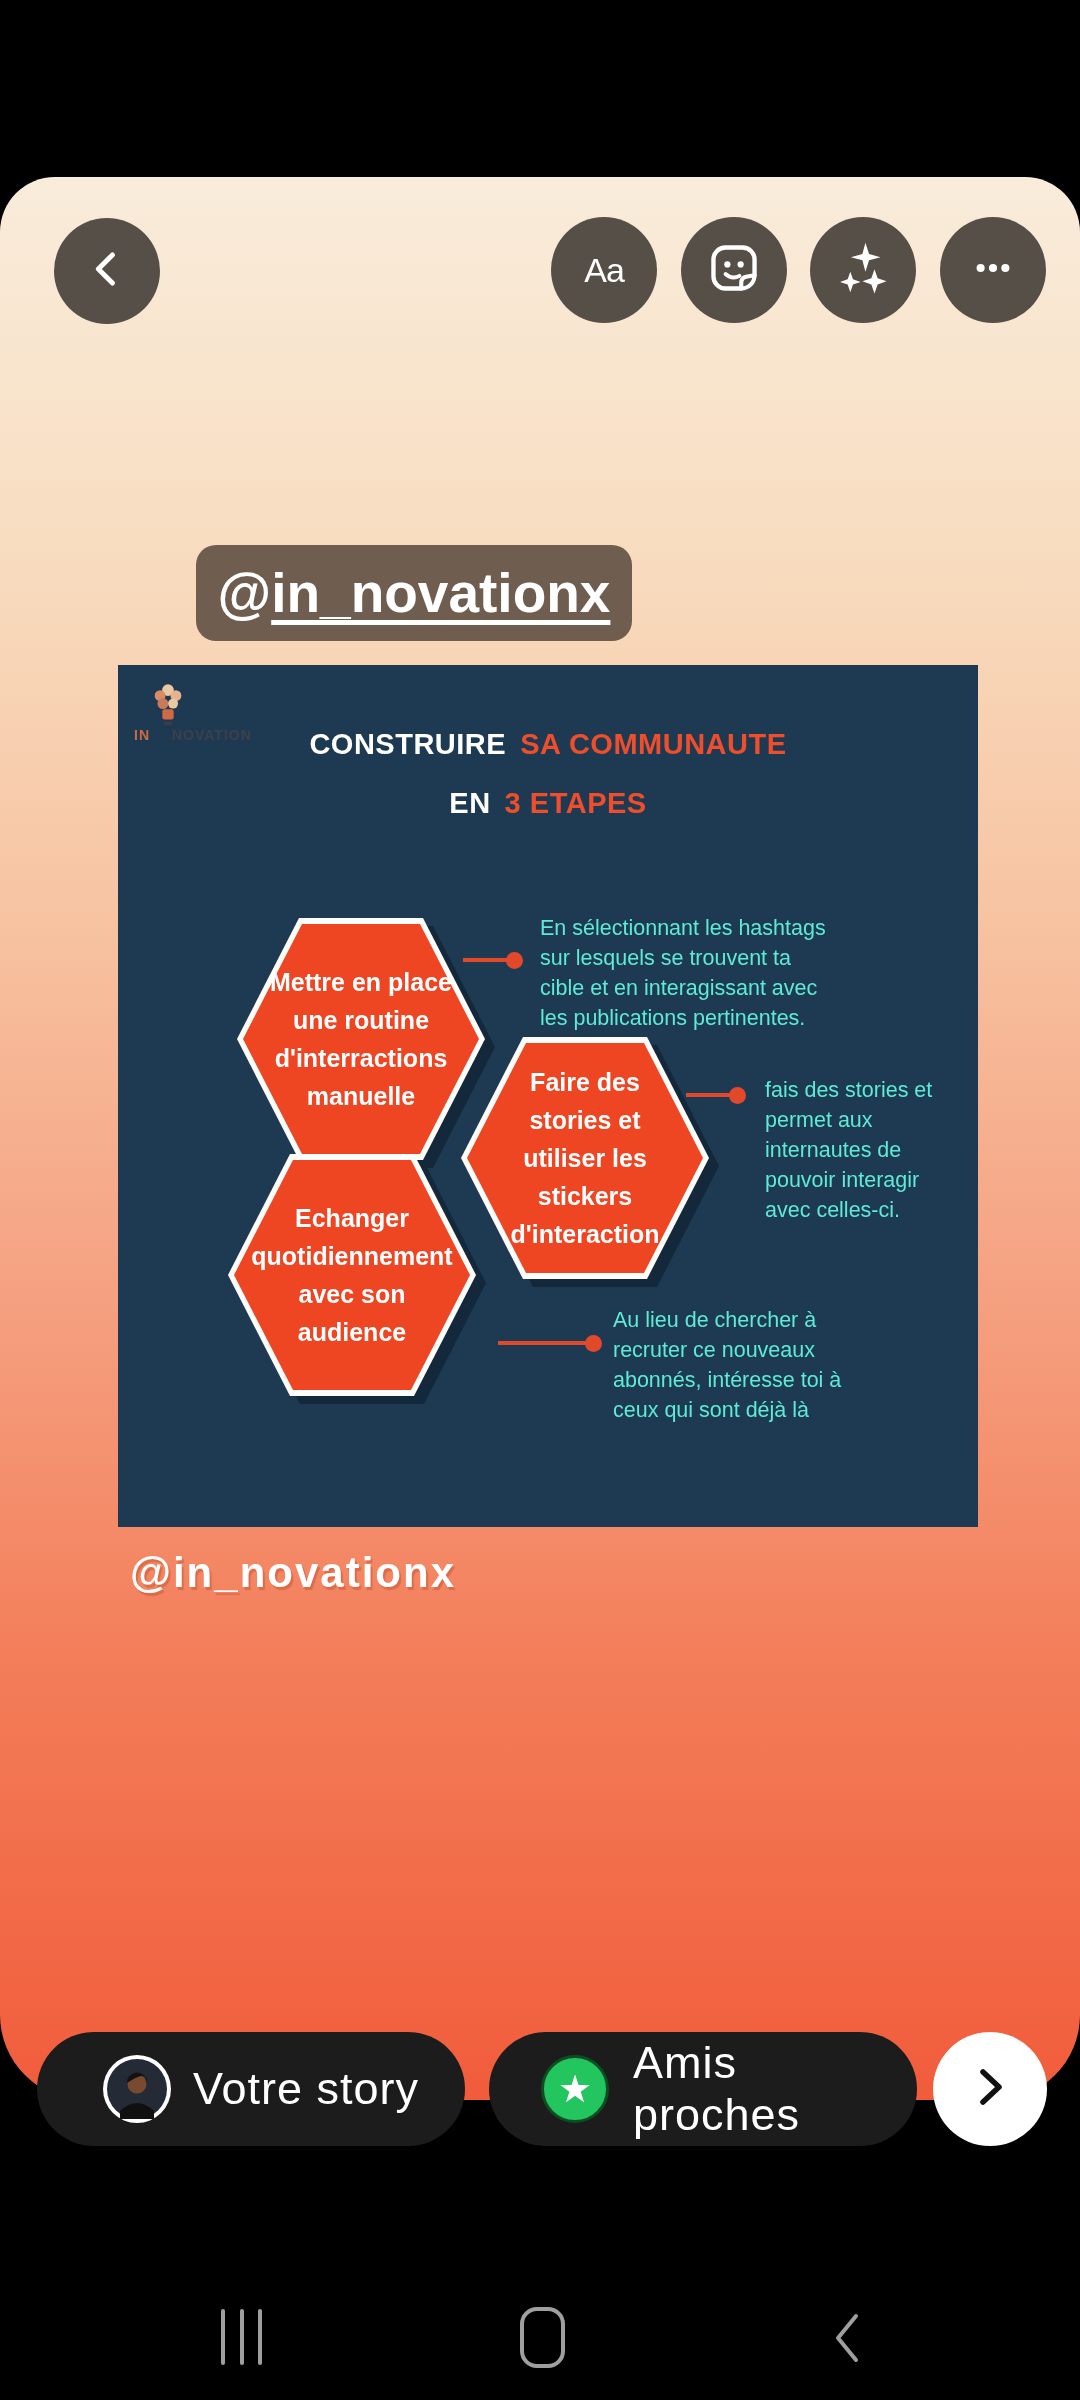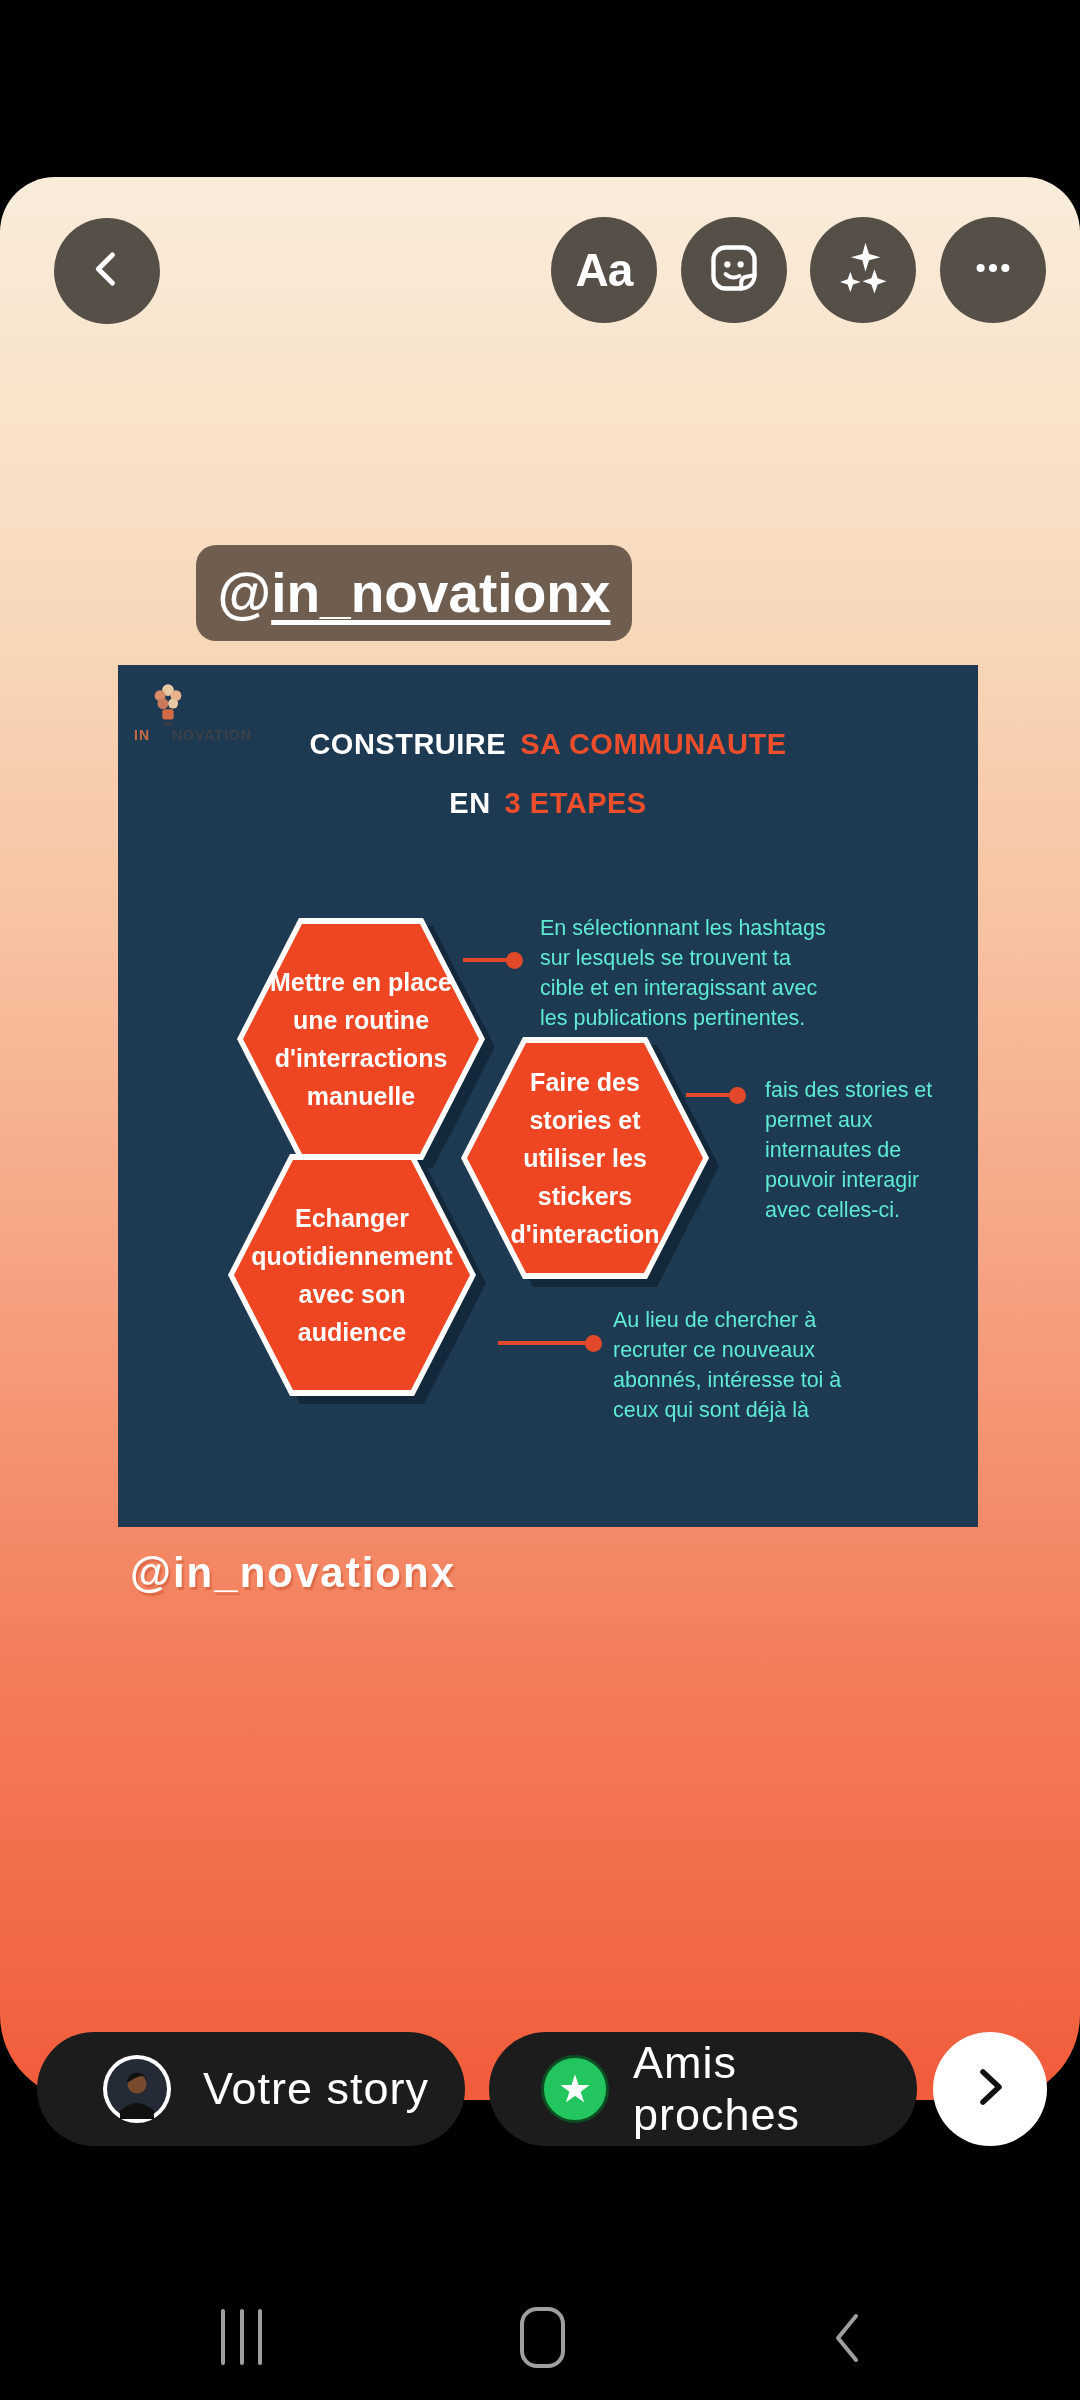--- a/index.html
+++ b/index.html
@@ -8,21 +8,21 @@
   .abs{position:absolute;}
 
   
   .canvas{left:0;top:177px;width:1080px;height:1923px;
     border-radius:55px 55px 85px 85px;
     background:linear-gradient(180deg,#f9ecdb 0%,#f8dec2 18%,#f7c4a2 38%,#f5a181 58%,#f37c58 78%,#f15c3b 100%);}
 
   
   .tool-btn{position:absolute;width:106px;height:106px;border-radius:50%;
     background:#554f48;display:flex;align-items:center;justify-content:center;cursor:pointer;}
-  .aa-label{color:#fff;font-size:46px;font-weight:700;letter-spacing:-1px;}
+  .aa-label{color:#fff;font-size:34px;font-weight:400;letter-spacing:-1px;}
 
   
   .mention-tag{left:196px;top:368px;width:436px;height:96px;border-radius:20px;
     background:#6f5e50;display:flex;align-items:center;justify-content:center;
     color:#fff;font-size:55px;font-weight:700;letter-spacing:0px;}
   .mention-tag .uname{text-decoration:underline;text-decoration-thickness:5px;text-underline-offset:8px;}
 
   
   .infographic{left:118px;top:488px;width:860px;height:862px;background:#1e3a52;overflow:hidden;}
   .logo{left:16px;top:18px;width:220px;height:78px;}
@@ -177,21 +177,21 @@
     <div class="connector-dot" style="left:467px;top:670px;"></div>
 
     <div class="annotation" style="left:422px;top:248px;width:290px;">En sélectionnant les hashtags sur lesquels se trouvent ta cible et en interagissant avec les publications pertinentes.</div>
     <div class="annotation" style="left:647px;top:410px;width:175px;">fais des stories et permet aux internautes de pouvoir interagir avec celles-ci.</div>
     <div class="annotation" style="left:495px;top:640px;width:230px;">Au lieu de chercher à recruter ce nouveaux abonnés, intéresse toi à ceux qui sont déjà là</div>
   </div>
 
   <div class="abs caption">@in_novationx</div>
 </div>
 
-<div class="pill" style="left:37px;width:428px;padding-left:66px;gap:32px;">
+<div class="pill" style="left:37px;width:428px;padding-left:66px;gap:22px;">
   <span class="avatar-ring">
     <svg width="60" height="60" viewBox="0 0 60 60">
       <circle cx="30" cy="30" r="30" fill="#242b36"></circle>
       <circle cx="30" cy="25" r="9.5" fill="#7a4a2e"></circle>
       <path d="M20 24 a10 10 0 0 1 20 -1 q1 -13 -20 1z" fill="#121212"></path>
       <path d="M13 52 q17 -16 34 0 v8 h-34z" fill="#101010"></path>
       <circle cx="30" cy="30" r="28.2" fill="none" stroke="#242b36" stroke-width="0"></circle>
     </svg>
   </span>
   <span class="pill-label">Votre story</span>

